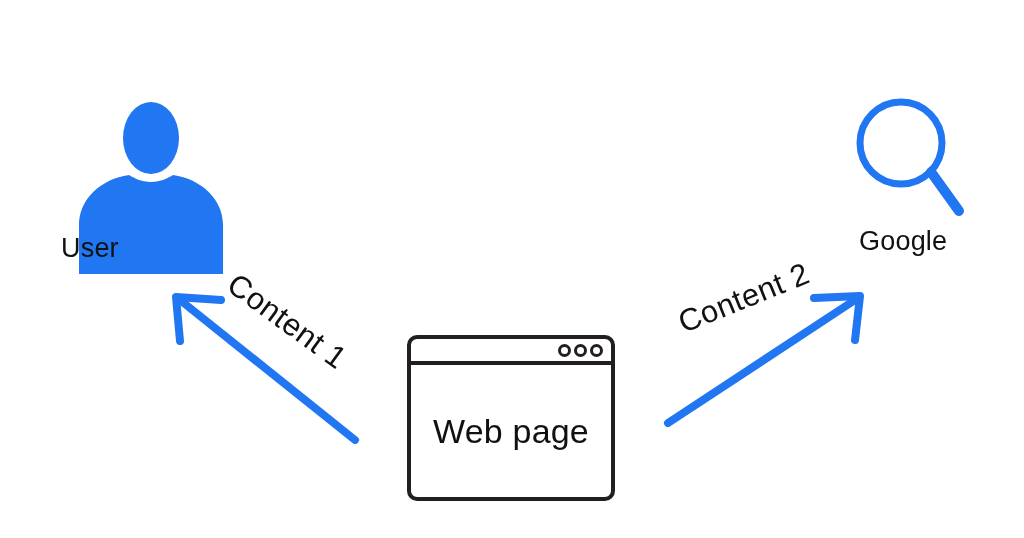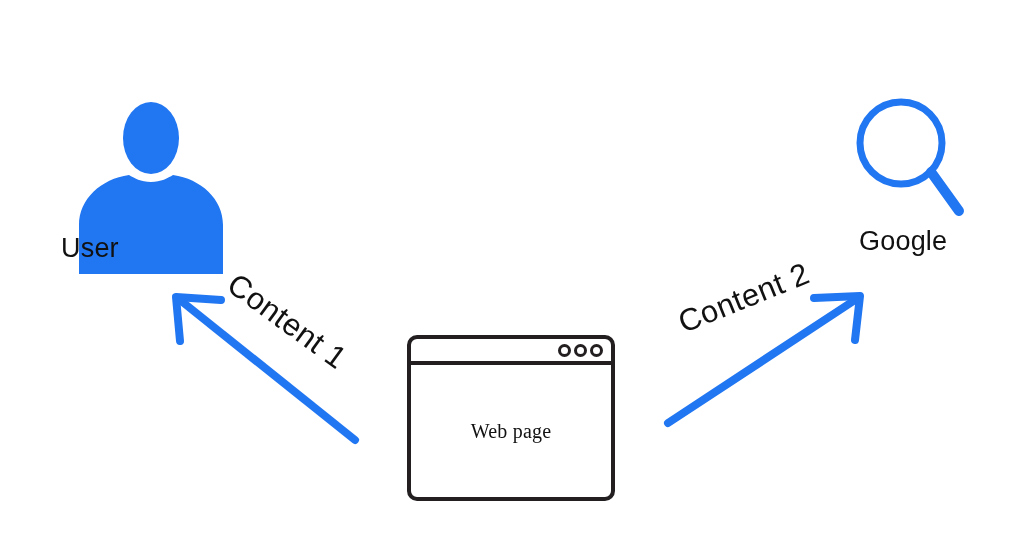--- a/index.html
+++ b/index.html
@@ -77,25 +77,24 @@
     border-radius: 50%;
     margin-left: 3px;
   }
   #webpage-body {
     height: 132px;
     display: flex;
     align-items: center;
     justify-content: center;
   }
   #webpage-text {
-    font-size: 20px;
+    font-size: 34px;
     color: #111111;
     white-space: nowrap;
     letter-spacing: 0.2px;
-    font-family: Liberation Serif, serif;
   }
 
   
   .edge-label {
     position: absolute;
     color: #111111;
     font-size: 31px;
     line-height: 34px;
     white-space: nowrap;
     letter-spacing: 0.4px;

